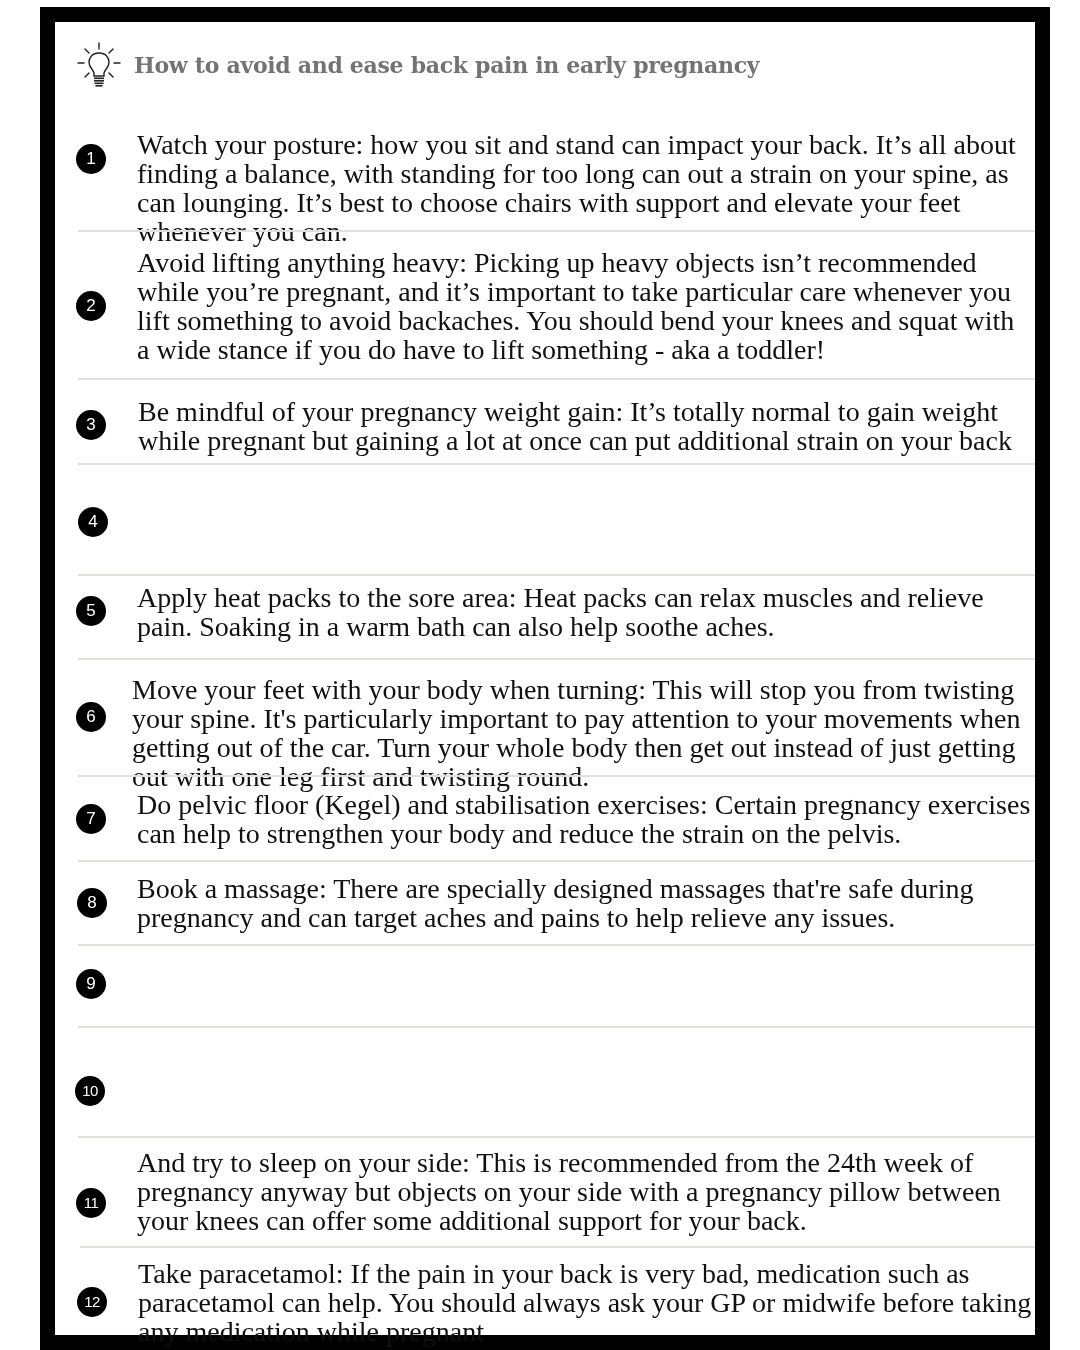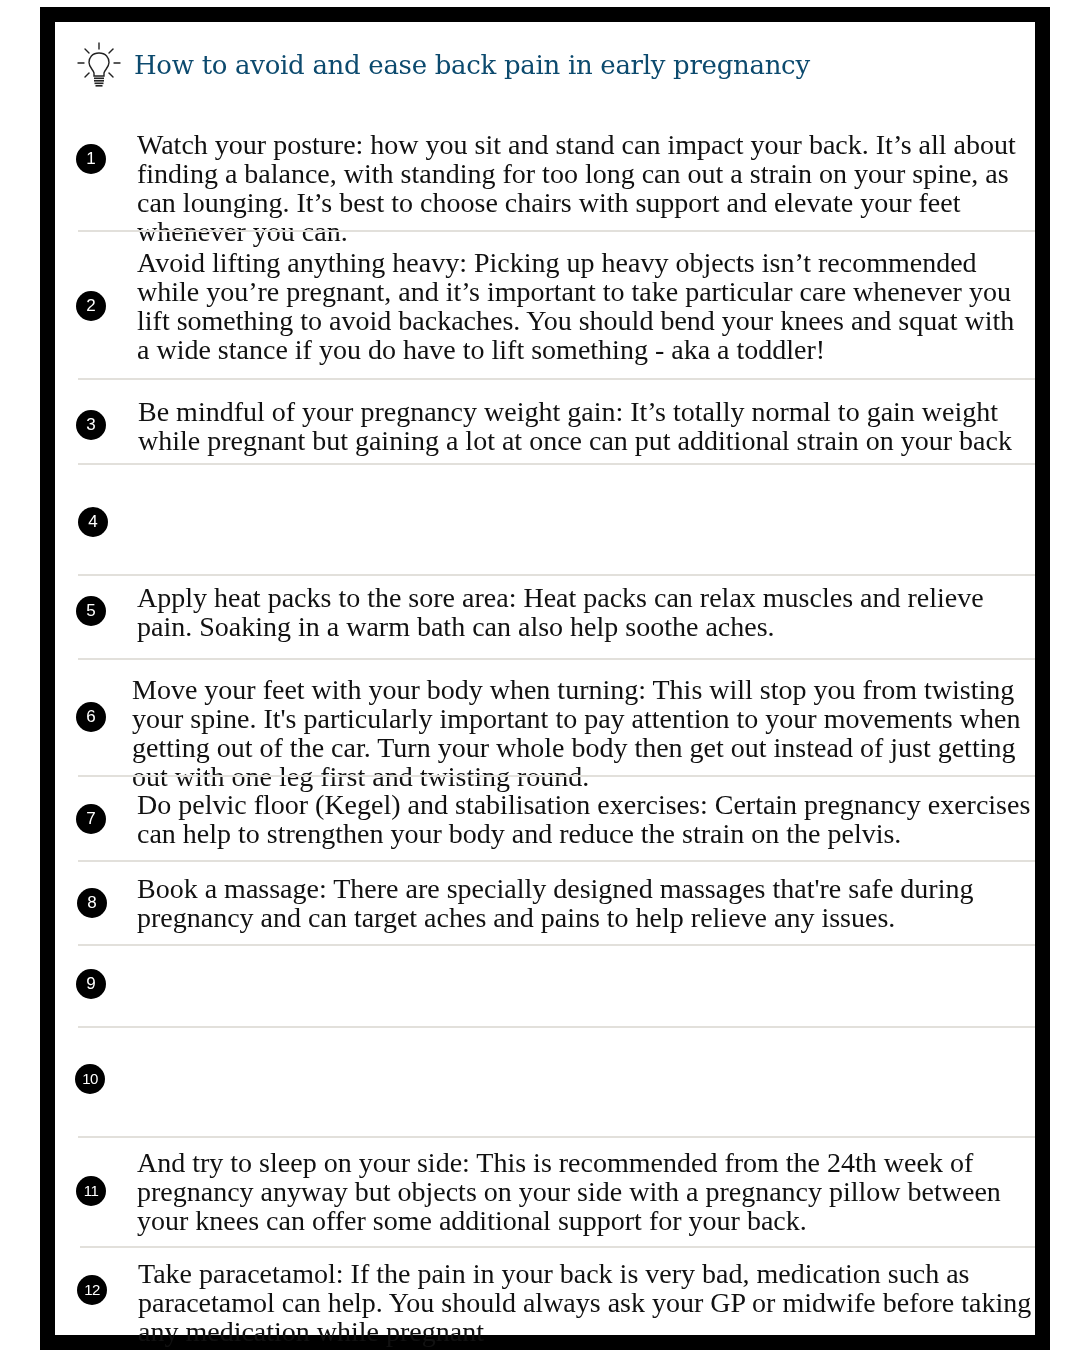--- a/index.html
+++ b/index.html
@@ -36,40 +36,40 @@
       display: flex;
       align-items: center;
     }
     .bulb {
       width: 50px;
       height: 50px;
       margin-right: 10px;
     }
     .title {
       font-family: "DejaVu Serif", "Liberation Serif", serif;
-      font-size: 26px;
-      font-weight: normal;
-      color: #0c4a6e;
+      font-size: 22px;
+      font-weight: bold;
+      color: #737373;
       letter-spacing: -0.3px;
       white-space: nowrap;
     }
     .num {
       position: absolute;
       left: 21px;
       width: 30px;
       height: 30px;
       border-radius: 50%;
       background: #000000;
       color: #ffffff;
       font-family: "Liberation Sans", "DejaVu Sans", sans-serif;
       font-size: 17px;
       line-height: 30px;
       text-align: center;
     }
-    .num.two { font-size: 15px; letter-spacing: -0.5px; }
+    .num.two { font-size: 15px; letter-spacing: -0.5px; margin-top: 12px; }
     .text {
       position: absolute;
       left: 82px;
       width: 896px;
       font-family: "Liberation Serif", "DejaVu Serif", serif;
       font-size: 28px;
       line-height: 29px;
       color: #111111;
     }
     .divider {

